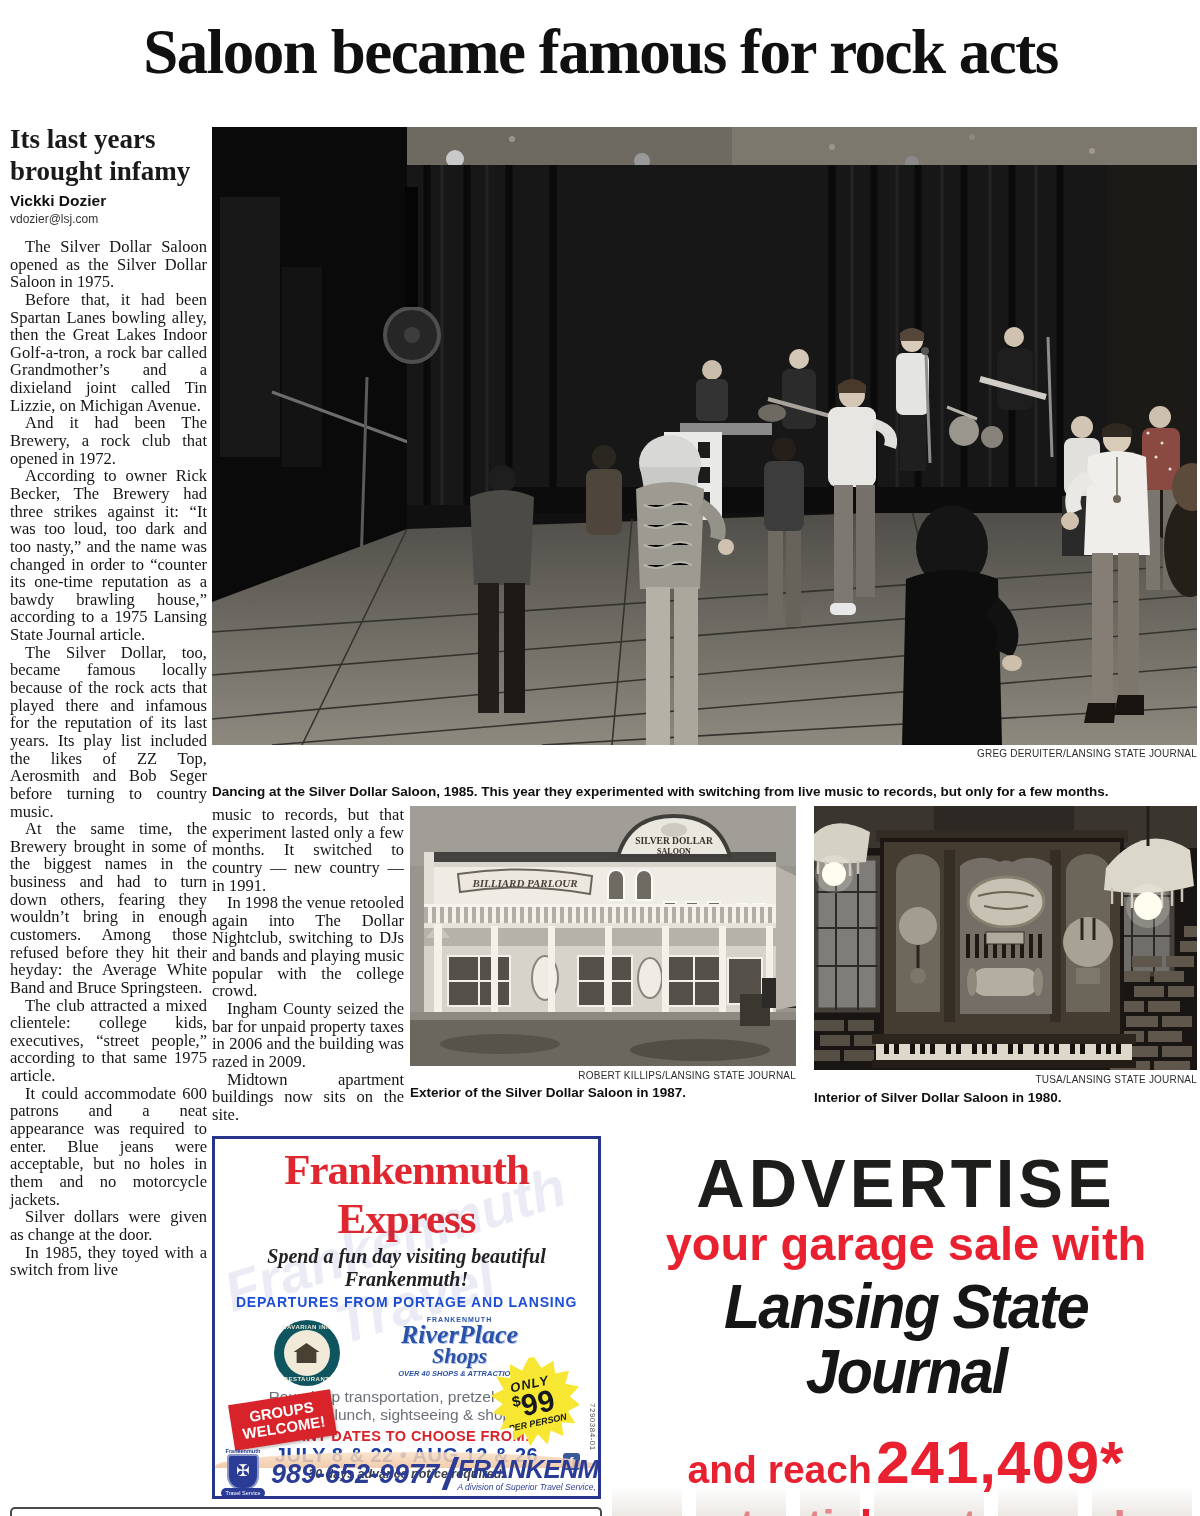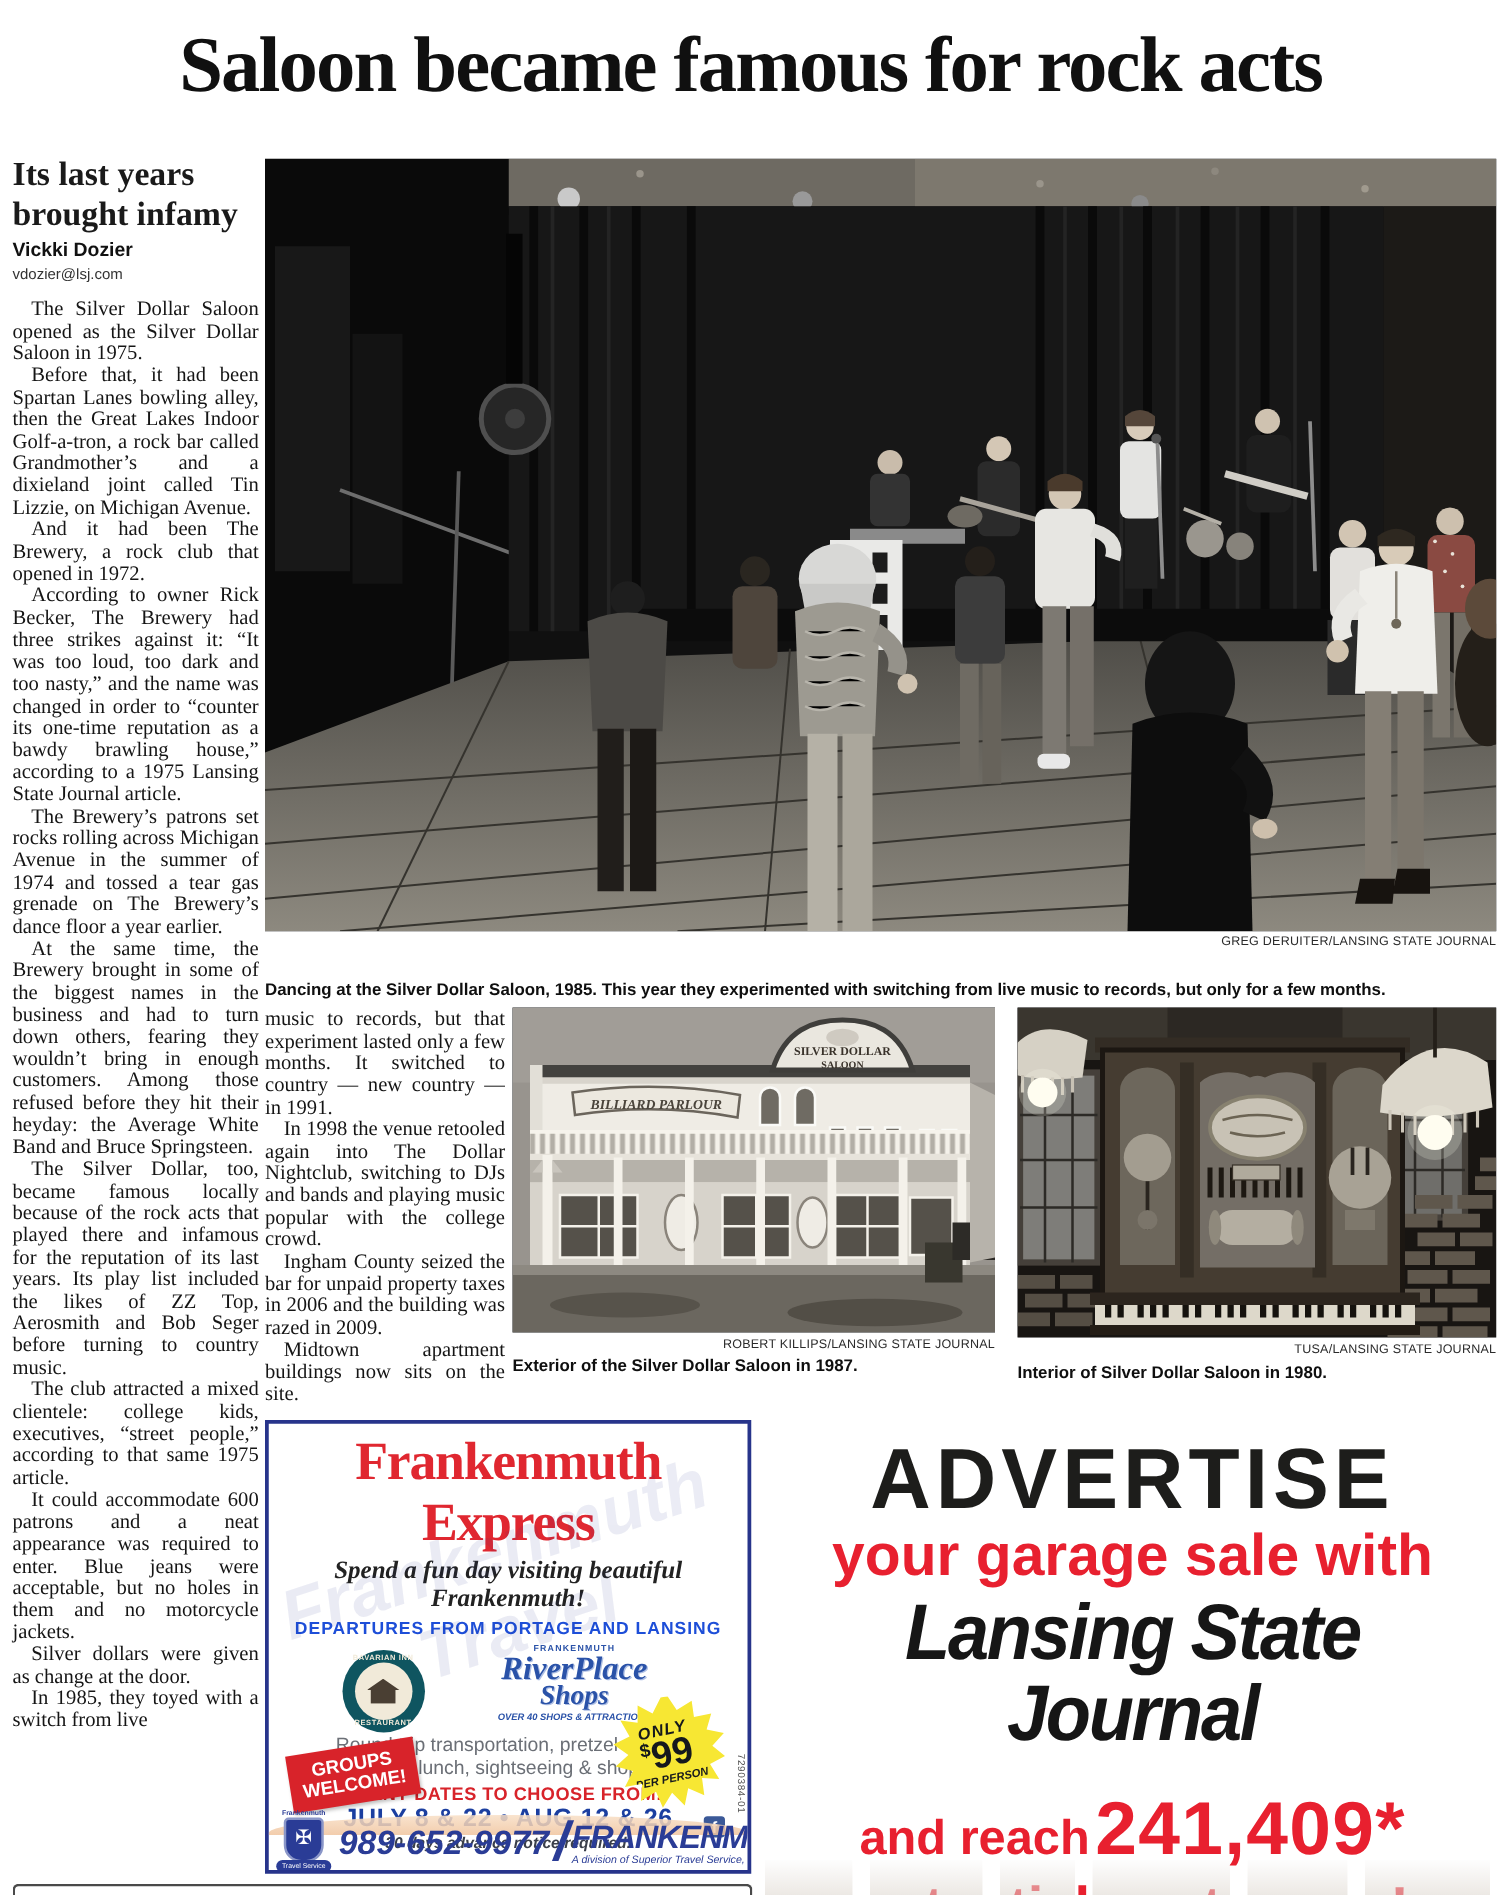--- a/index.html
+++ b/index.html
@@ -136,23 +136,22 @@
   <h1 class="abs headline">Saloon became famous for rock acts</h1>
   <h2 class="abs subhead">Its last years brought infamy</h2>
   <div class="abs byline-name">Vickki Dozier</div>
   <div class="abs byline-email">vdozier@lsj.com</div>
 
   <div class="abs col col1">
     <p>The Silver Dollar Saloon opened as the Silver Dollar Saloon in 1975.</p>
     <p>Before that, it had been Spartan Lanes bowling alley, then the Great Lakes Indoor Golf-a-tron, a rock bar called Grandmother’s and a dixieland joint called Tin Lizzie, on Michigan Avenue.</p>
     <p>And it had been The Brewery, a rock club that opened in 1972.</p>
     <p>According to owner Rick Becker, The Brewery had three strikes against it: “It was too loud, too dark and too nasty,” and the name was changed in order to “counter its one-time reputation as a bawdy brawling house,” according to a 1975 Lansing State Journal article.</p>
-    <p>The Brewery’s patrons set rocks rolling across Michigan Avenue in the summer of 1974 and tossed a tear gas grenade on The Brewery’s dance floor a year earlier.</p>
+    <p>The Silver Dollar, too, became famous locally because of the rock acts that played there and infamous for the reputation of its last years. Its play list included the likes of ZZ Top, Aerosmith and Bob Seger before turning to country music.</p>
     <p>At the same time, the Brewery brought in some of the biggest names in the business and had to turn down others, fearing they wouldn’t bring in enough customers. Among those refused before they hit their heyday: the Average White Band and Bruce Springsteen.</p>
-    <p>The Silver Dollar, too, became famous locally because of the rock acts that played there and infamous for the reputation of its last years. Its play list included the likes of ZZ Top, Aerosmith and Bob Seger before turning to country music.</p>
     <p>The club attracted a mixed clientele: college kids, executives, “street people,” according to that same 1975 article.</p>
     <p>It could accommodate 600 patrons and a neat appearance was required to enter. Blue jeans were acceptable, but no holes in them and no motorcycle jackets.</p>
     <p>Silver dollars were given as change at the door.</p>
     <p>In 1985, they toyed with a switch from live</p>
   </div>
 
   <div class="abs photo main-photo">
     <svg viewBox="0 0 985 618" preserveAspectRatio="none">
       <defs>
         <linearGradient id="floorG" x1="0" y1="0" x2="0" y2="1">

